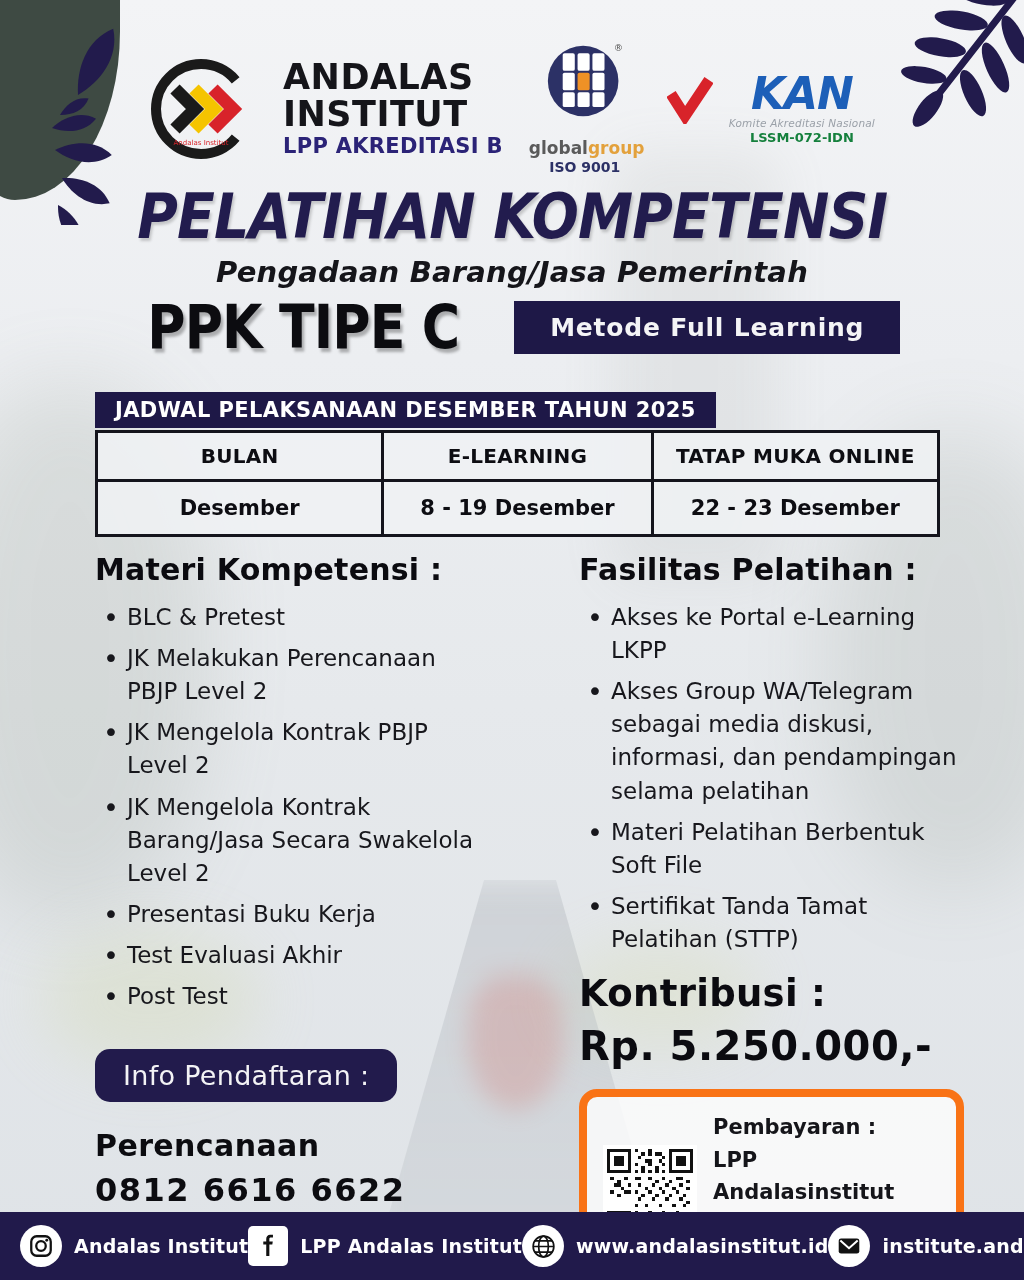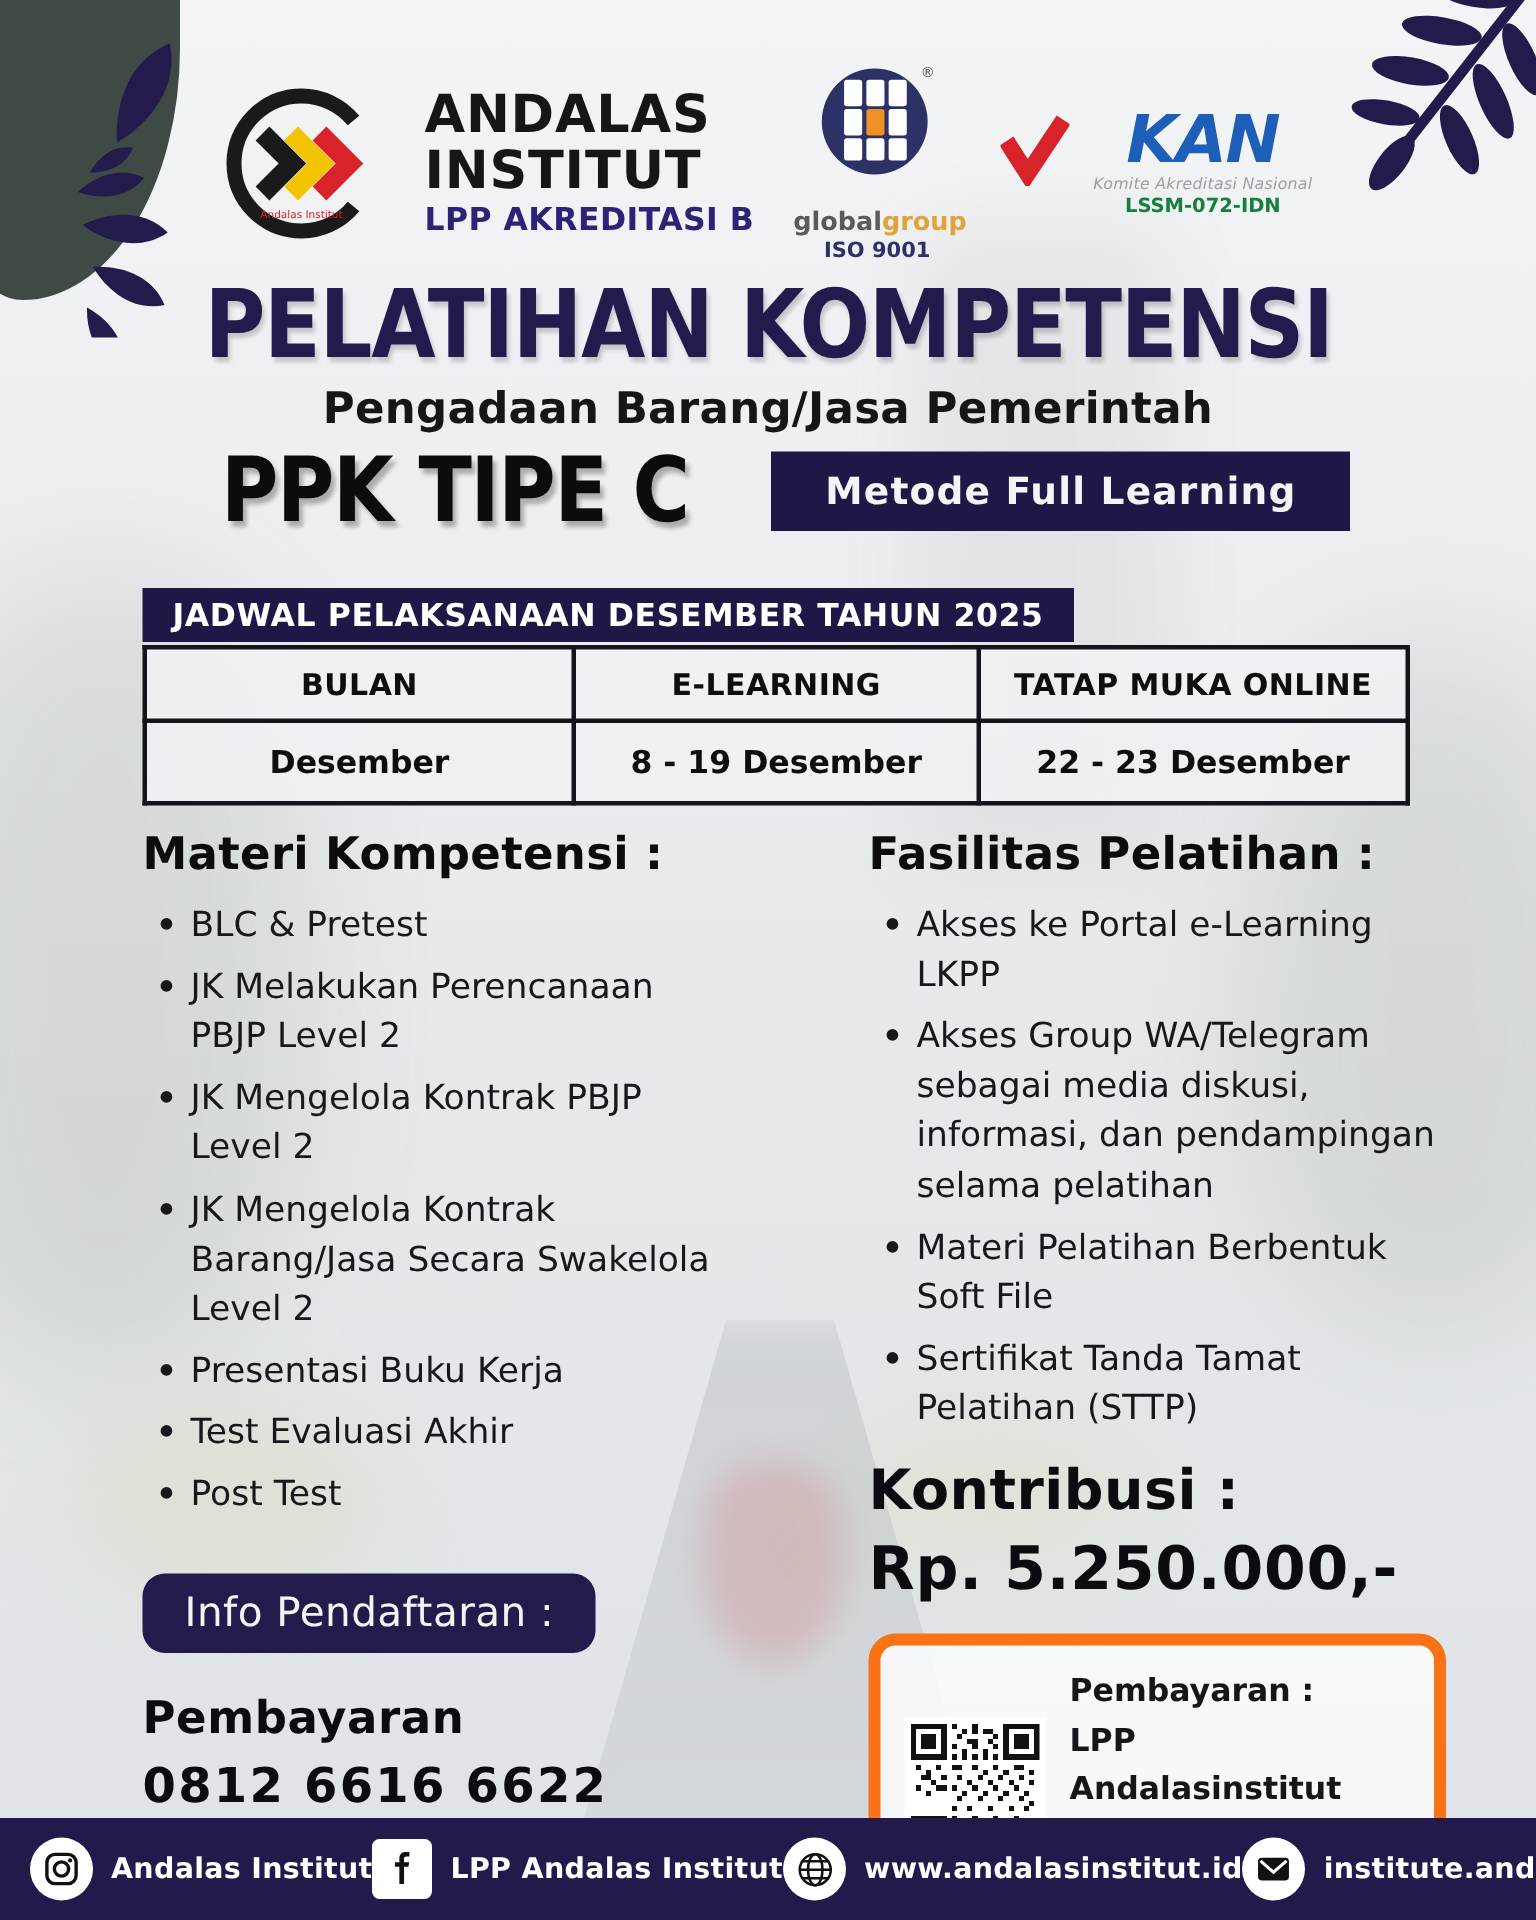--- a/index.html
+++ b/index.html
@@ -34,21 +34,21 @@
   .global-words { font-size:17px; font-weight:700; margin-top:14px; }
   .gw1 { color:#5a5a5a; } .gw2 { color:#e3a13c; }
   .global-iso { font-size:14px; font-weight:800; color:#2c3166; margin-top:1px; }
   .kan-logo { display:flex; align-items:flex-start; gap:16px; }
   .kan-col { text-align:center; }
   .kan-word { font-size:44px; font-weight:800; font-style:italic; color:#1d5fb8; letter-spacing:-1px; line-height:1; }
   .kan-line1 { font-size:10.5px; color:#9aa0a8; letter-spacing:.2px; margin-top:1px;font-style:italic; }
   .kan-line2 { font-size:13px; font-weight:800; color:#15803d; margin-top:1px; }
 
   
-  .title-block { position:absolute; top:180px; width:100%; text-align:center; }
+  .title-block { position:absolute; top:180px; width:100%; text-align:center;font-style:italic; }
   .main-title { font-size:63px; font-weight:800; color:#221c4e; display:inline-block; transform:scaleX(.88); transform-origin:center; letter-spacing:-1px; text-shadow:2px 3px 3px rgba(0,0,0,.18); white-space:nowrap; }
   .sub-title { font-size:29px; font-weight:800; color:#15151a; margin-top:2px; letter-spacing:.2px; }
   .program-row { position:absolute; top:292px; width:100%; display:flex; justify-content:center; align-items:center; gap:32px; }
   .program-name { font-size:60px; font-weight:800; color:#0c0c10; display:inline-block; transform:scaleX(.87); transform-origin:center; letter-spacing:-1px; text-shadow:3px 4px 3px rgba(0,0,0,.28); white-space:nowrap; }
   .method-badge { background:#1e1847; color:#f4f4f6; font-size:25px; font-weight:700; padding:12px 36px; letter-spacing:.8px; }
 
   
   .schedule { position:absolute; top:392px; left:95px; width:845px; }
   .schedule-bar { display:inline-block; background:#1e1847; color:#fff; font-size:21px; font-weight:800; padding:6px 20px; letter-spacing:.4px; margin-bottom:2px; }
   table.sched { width:100%; border-collapse:collapse; }
@@ -214,21 +214,21 @@
       <ul class="blist">
         <li>BLC &amp; Pretest</li>
         <li>JK Melakukan Perencanaan PBJP Level 2</li>
         <li>JK Mengelola Kontrak PBJP Level 2</li>
         <li>JK Mengelola Kontrak Barang/Jasa Secara Swakelola Level 2</li>
         <li>Presentasi Buku Kerja</li>
         <li>Test Evaluasi Akhir</li>
         <li>Post Test</li>
       </ul>
       <div class="info-badge">Info Pendaftaran :</div>
-      <div class="sekretariat">Pembayaran</div>
+      <div class="sekretariat">Perencanaan</div>
       <div class="phone">0812 6616 6622</div>
     </div>
 
     <div class="right-col">
       <div class="col-heading">Fasilitas Pelatihan :</div>
       <ul class="blist">
         <li>Akses ke Portal e-Learning LKPP</li>
         <li>Akses Group WA/Telegram sebagai media diskusi, informasi, dan pendampingan selama pelatihan</li>
         <li>Materi Pelatihan Berbentuk Soft File</li>
         <li>Sertifikat Tanda Tamat Pelatihan (STTP)</li>

